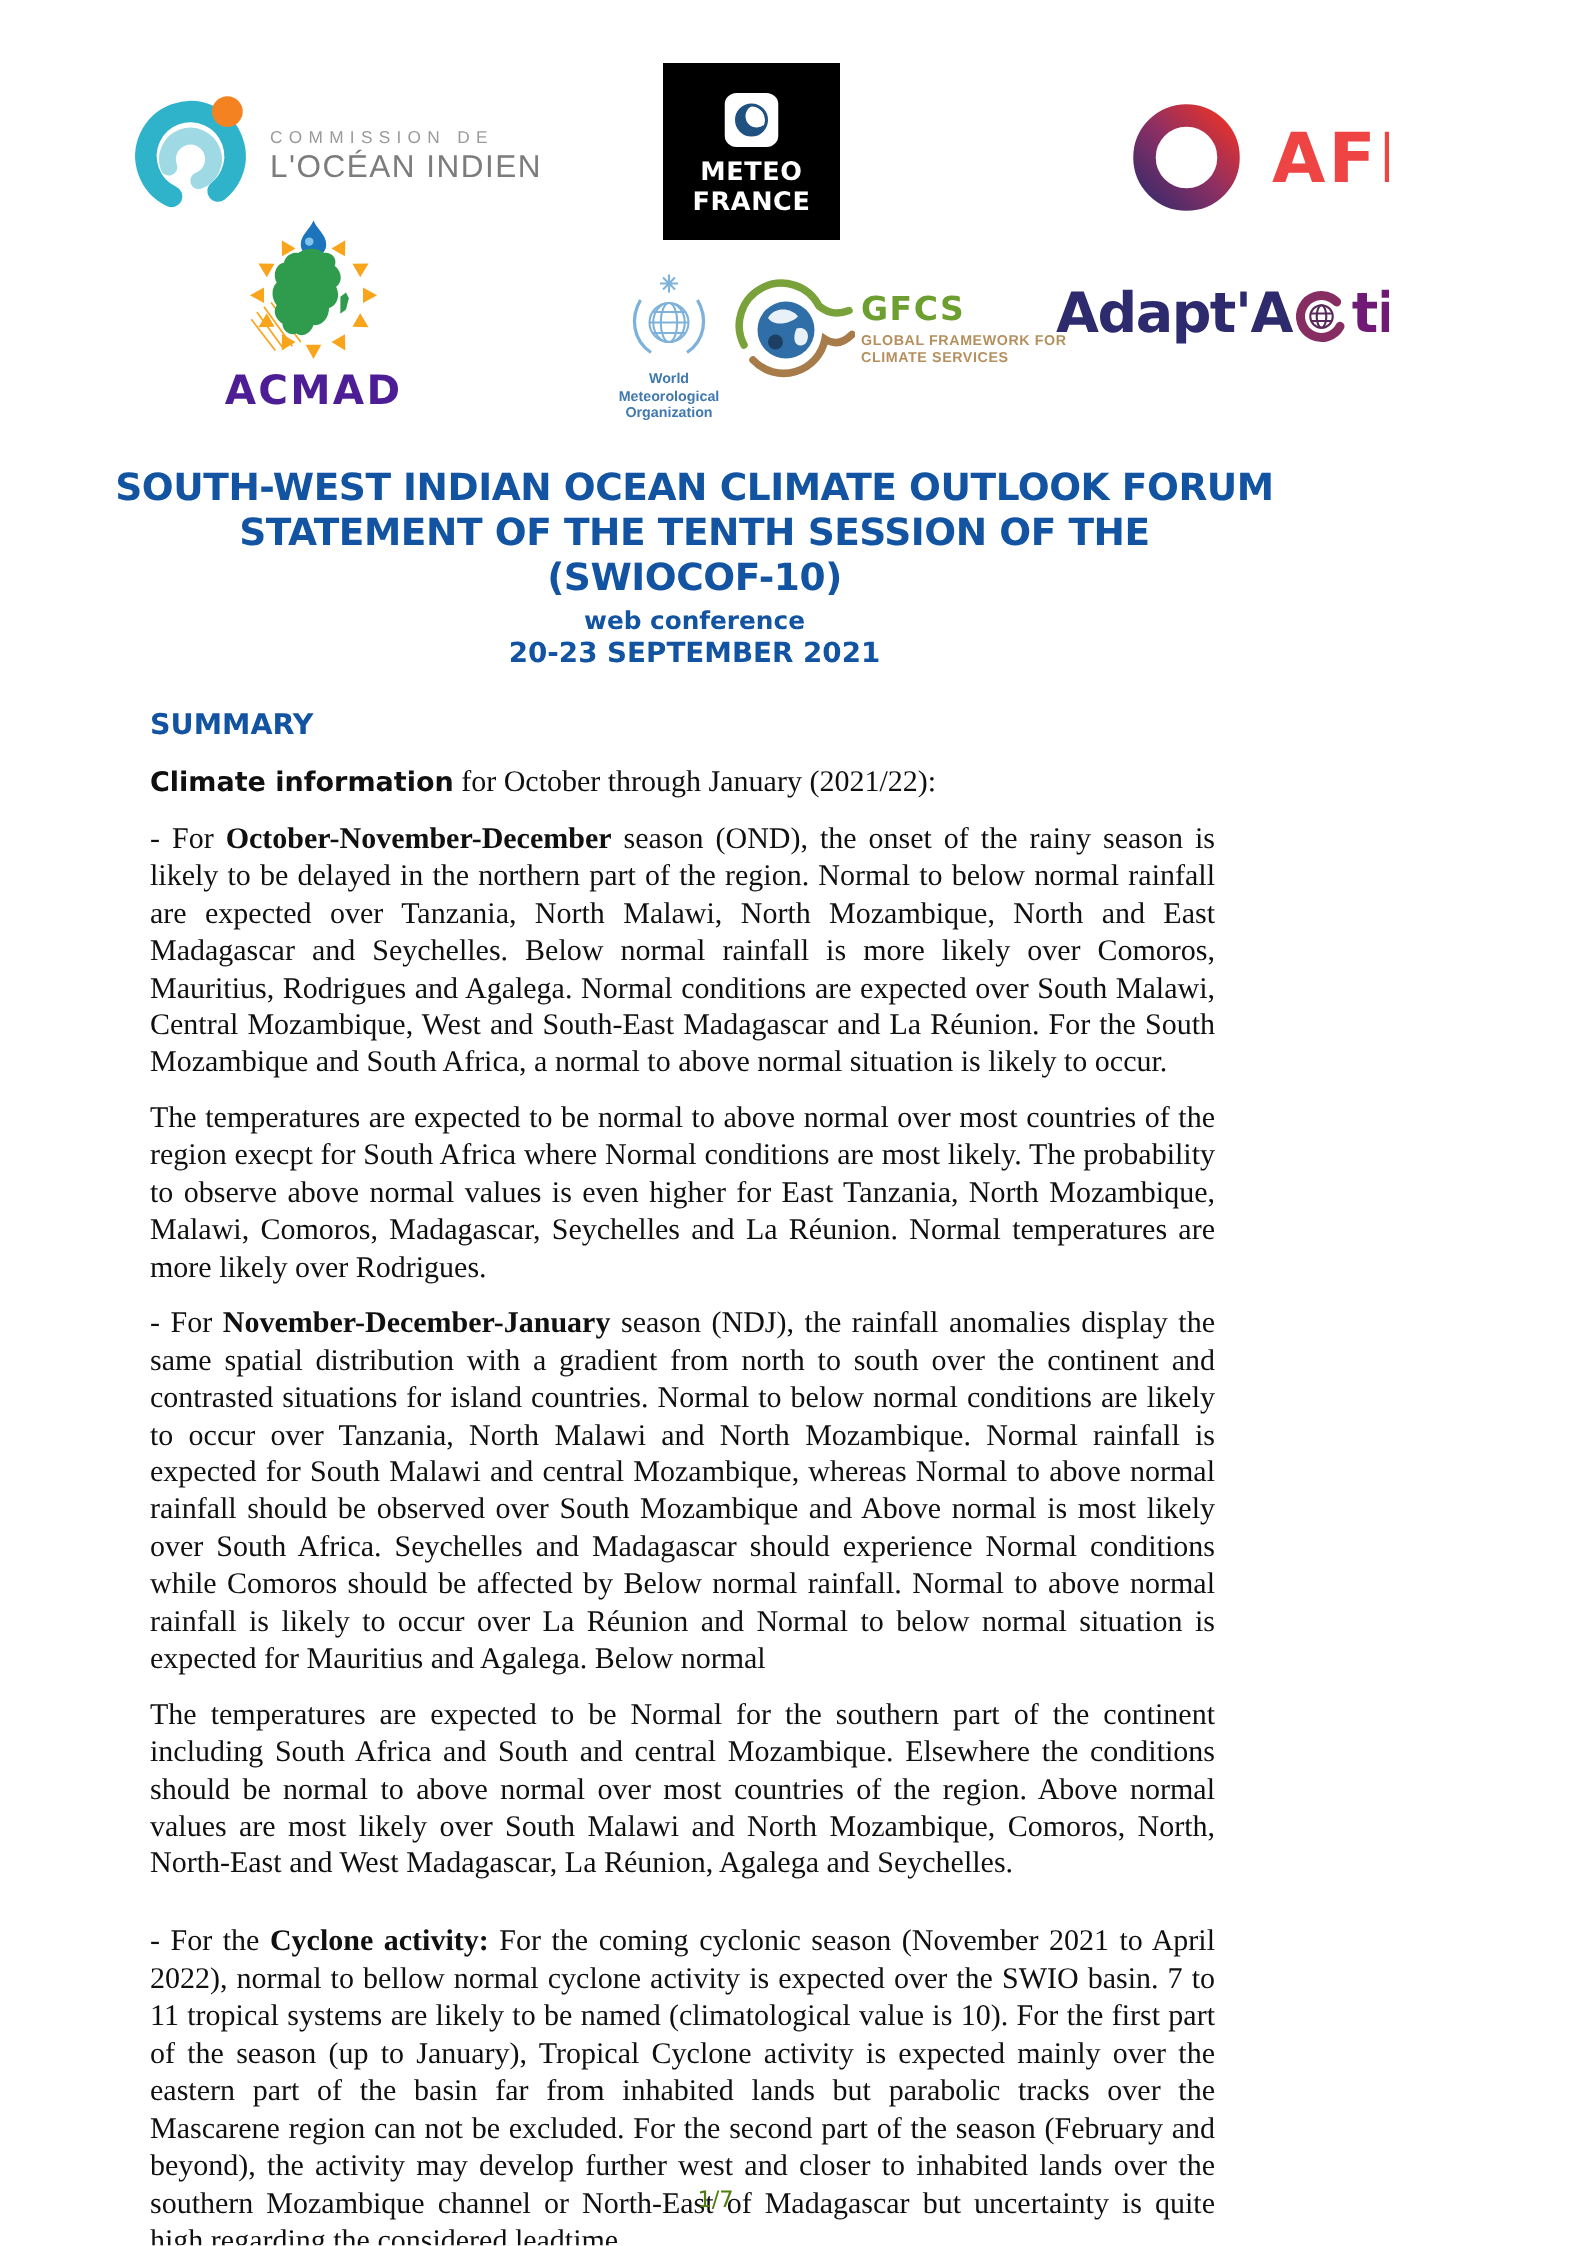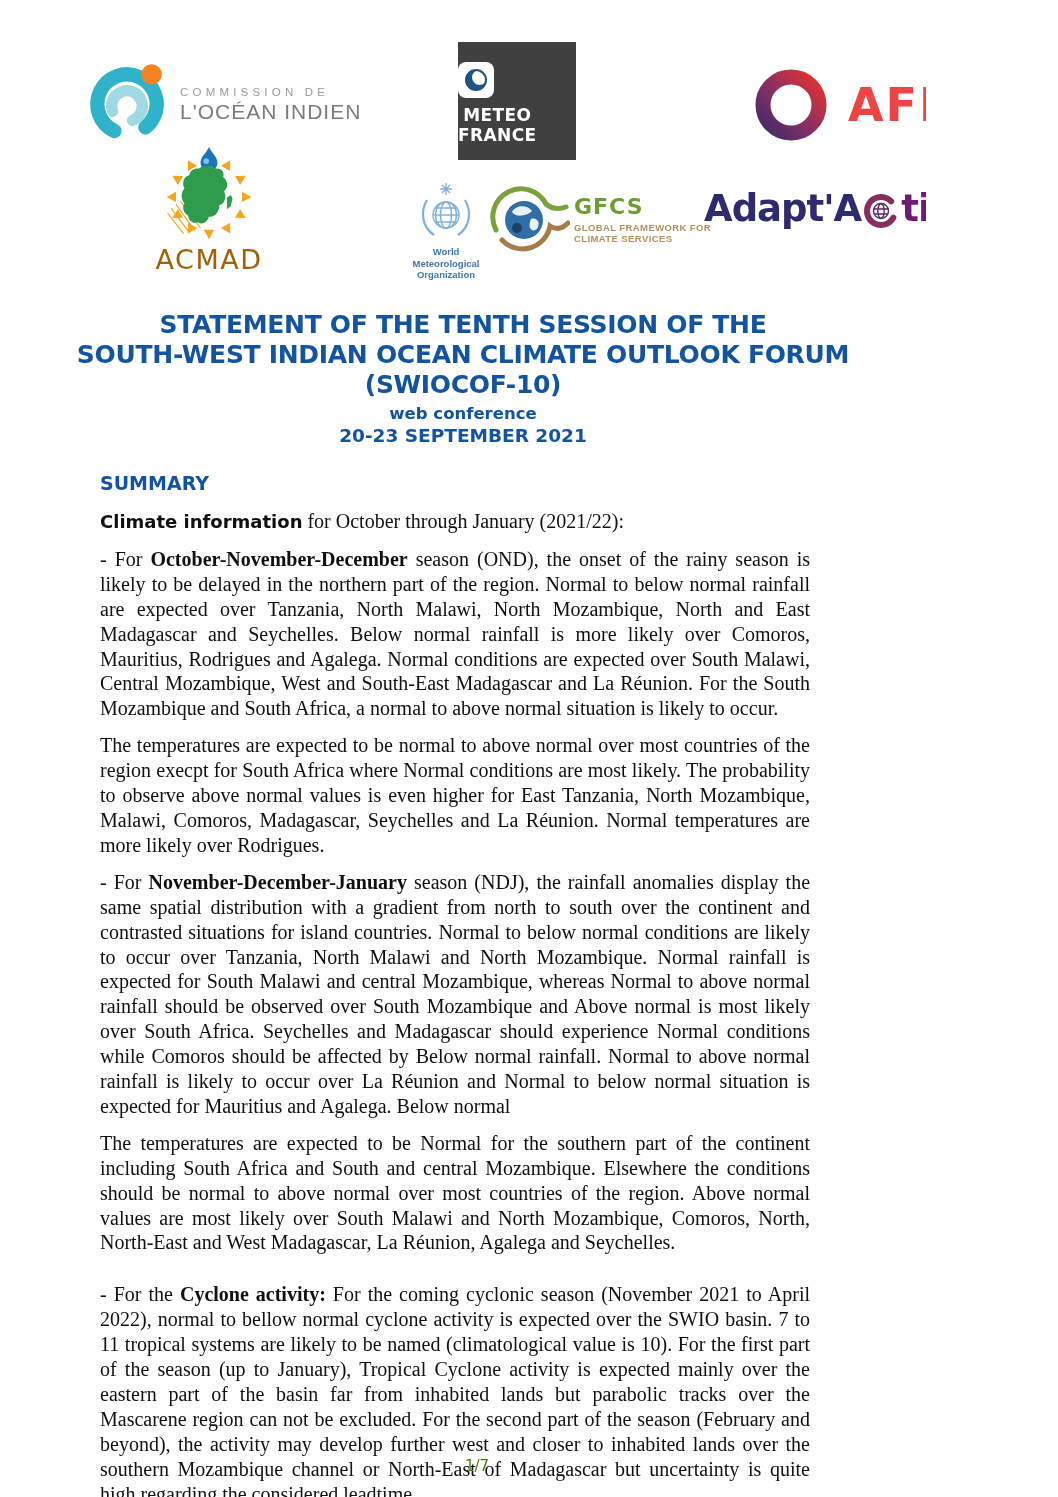--- a/index.html
+++ b/index.html
@@ -9,33 +9,33 @@
   
   .header{position:relative;height:294px;}
   .logo{position:absolute;}
 
   .coi{left:84px;top:58px;display:flex;align-items:flex-start;}
   .coi svg{width:86px;height:86px;}
   .coi-text{margin-left:10px;margin-top:28px;font-family:"Liberation Sans",sans-serif;}
   .coi-l1{font-size:11.5px;letter-spacing:4.2px;color:#9a9a9a;}
   .coi-l2{font-size:21px;letter-spacing:1px;color:#7c7c7c;margin-top:2px;}
 
-  .meteo{left:458px;top:42px;width:118px;height:118px;background:#404040;
-         display:flex;flex-direction:column;align-items:flex-start;}
+  .meteo{left:442px;top:42px;width:118px;height:118px;background:#000000;
+         display:flex;flex-direction:column;align-items:center;}
   .mf-icon{margin-top:20px;}
   .mf-text{color:#fff;font-family:"DejaVu Sans",sans-serif;font-weight:bold;
            font-size:17px;line-height:20px;text-align:center;margin-top:7px;letter-spacing:.4px;}
 
   .afd{left:750px;top:64px;display:flex;align-items:center;}
   .afd-label{font-family:"DejaVu Sans",sans-serif;font-weight:bold;font-size:46px;
              color:#ef4444;margin-left:16px;letter-spacing:2px;}
 
   .acmad{left:146px;top:146px;width:126px;text-align:center;}
-  .acmad-label{font-family:"DejaVu Sans",sans-serif;font-weight:400;font-size:27px;
-               color:#a16207;letter-spacing:1.5px;margin-top:-4px;}
+  .acmad-label{font-family:"DejaVu Sans",sans-serif;font-weight:700;font-size:27px;
+               color:#4c1d95;letter-spacing:1.5px;margin-top:-4px;}
 
   .wmo{left:402px;top:182px;width:88px;text-align:center;}
   .wmo-text{font-family:"Liberation Sans",sans-serif;font-size:9.5px;font-weight:bold;
             color:#4078B0;line-height:11.5px;margin-top:2px;}
 
   .gfcs{left:486px;top:184px;display:flex;align-items:center;}
   .gfcs-textcol{margin-left:4px;}
   .gfcs-label{font-family:"DejaVu Sans",sans-serif;font-weight:bold;font-size:22px;
               color:#6C9F2F;letter-spacing:1px;}
   .gfcs-tag{font-family:"Liberation Sans",sans-serif;font-size:9.5px;font-weight:bold;
@@ -188,22 +188,22 @@
           <ellipse cx="19" cy="19" rx="3.2" ry="7.5"></ellipse>
           <path d="M11.5,17 L26.5,17 M12,22 L26,22"></path>
         </g>
       </svg>
       <span class="adapt-2">tion</span>
     </div>
 
   </header>
 
   <section class="title-block">
+    <div class="t-line">SOUTH-WEST INDIAN OCEAN CLIMATE OUTLOOK FORUM</div>
     <div class="t-line">STATEMENT OF THE TENTH SESSION OF THE</div>
-    <div class="t-line">SOUTH-WEST INDIAN OCEAN CLIMATE OUTLOOK FORUM</div>
     <div class="t-line">(SWIOCOF-10)</div>
     <div class="t-sub1">web conference</div>
     <div class="t-sub2">20-23 SEPTEMBER 2021</div>
   </section>
 
   <h2 class="summary-h">SUMMARY</h2>
   <div class="body">
       <p><span class="b sans">Climate information</span><span> for October through January (2021/22):</span></p>
       <p><span>- For </span><span class="b">October-November-December</span><span> season (OND), the onset of the rainy season is likely to be delayed in the northern part of the region. Normal to below normal rainfall are expected over Tanzania, North Malawi, North Mozambique, North and East Madagascar and Seychelles. Below normal rainfall is more likely over Comoros, Mauritius, Rodrigues and Agalega. Normal conditions are expected over South Malawi, Central Mozambique, West and South-East Madagascar and La Réunion. For the South Mozambique and South Africa, a normal to above normal situation is likely to occur.</span></p>
       <p><span>The temperatures are expected to be normal to above normal over most countries of the region execpt for South Africa where Normal conditions are most likely. The probability to observe above normal values is even higher for East Tanzania, North Mozambique, Malawi, Comoros, Madagascar, Seychelles and La Réunion. Normal temperatures are more likely over Rodrigues.</span></p>

